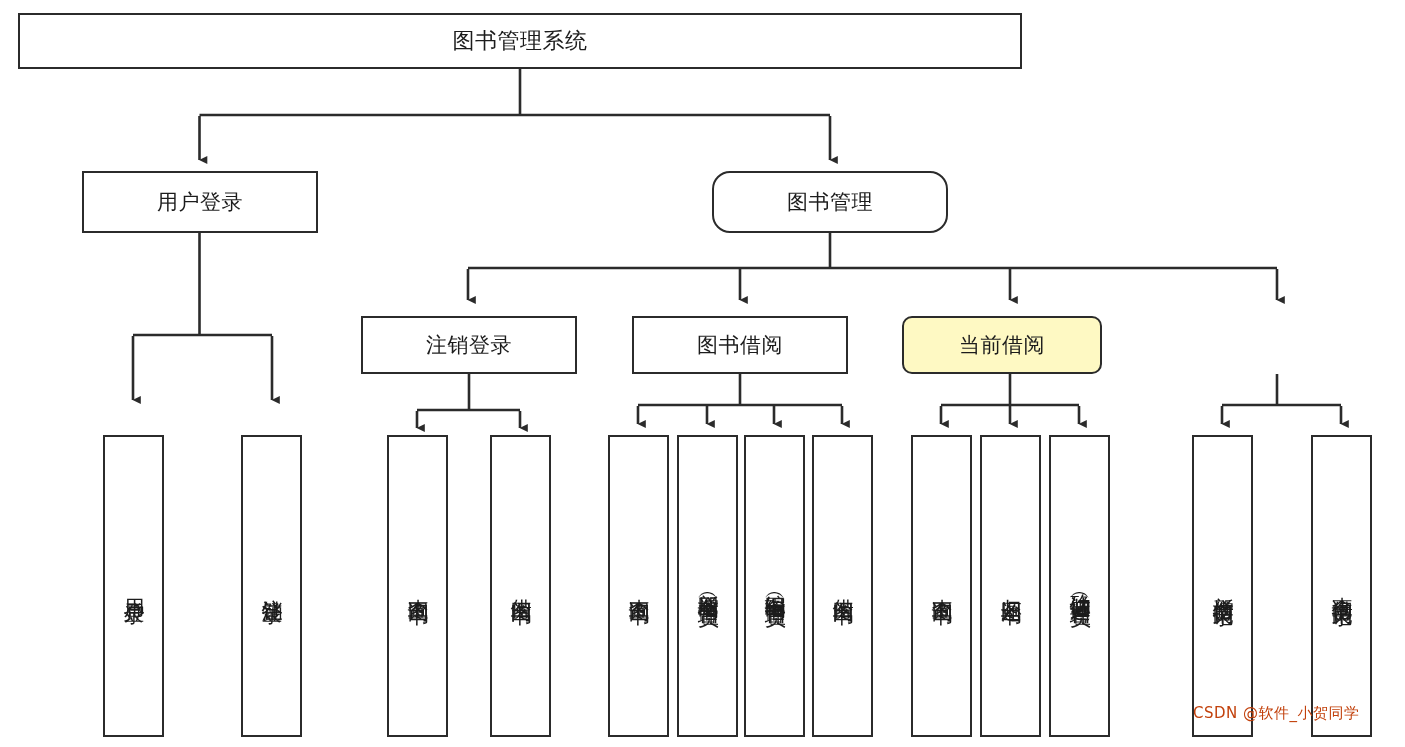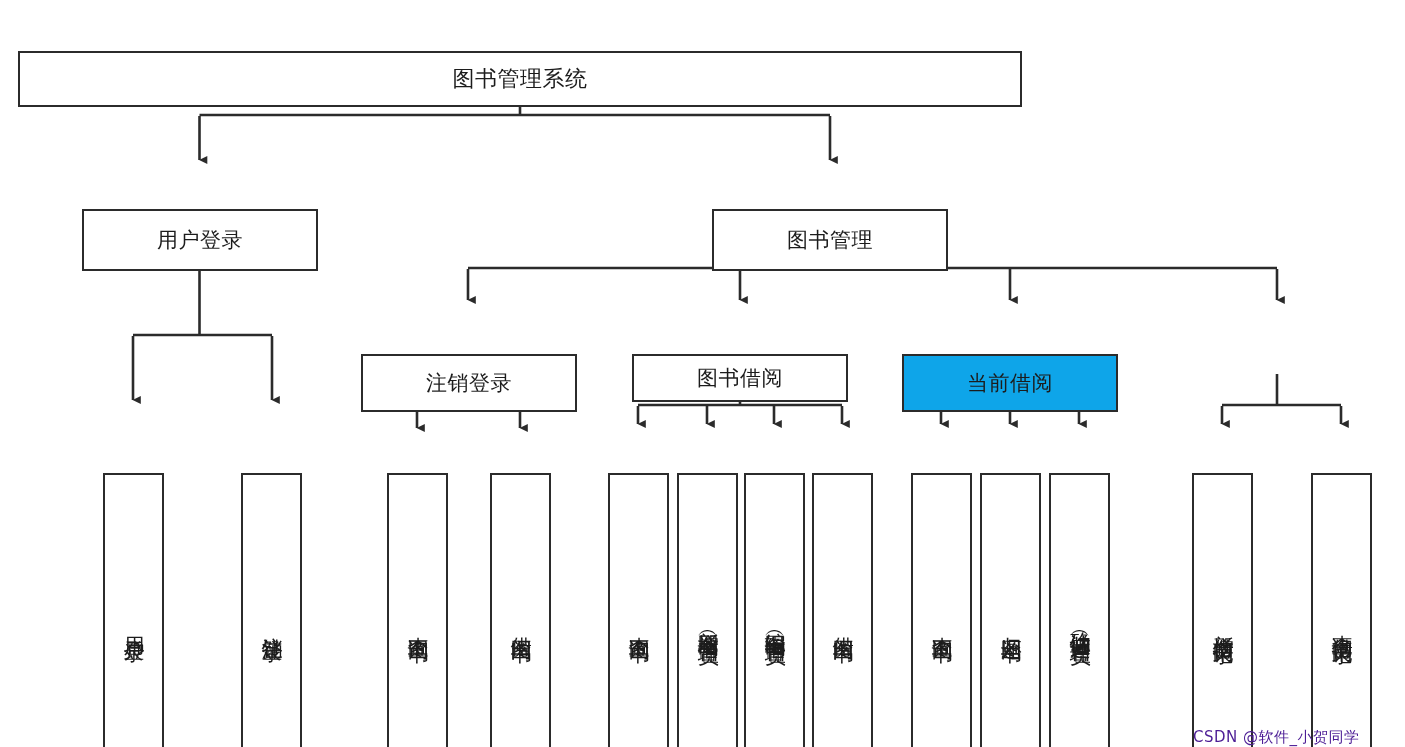--- a/index.html
+++ b/index.html
@@ -29,21 +29,20 @@
   }
   .node {
     position: absolute;
     box-sizing: border-box;
     border: 2px solid #2b2b2b;
     background: #ffffff;
     display: flex;
     align-items: center;
     justify-content: center;
     overflow: hidden;
-    margin-top: 38px;
   }
   .node-label {
     font-size: 21px;
     line-height: 1.15;
     color: #1c1c1c;
     letter-spacing: 0.5px;
     white-space: nowrap;
   }
   .node.vertical {
     align-items: center;
@@ -129,31 +128,31 @@
     </g>
   </svg>
 
   <div class="node root" style="left: 18px; top: 13px; width: 1004px; height: 56px; border-color: rgb(43, 43, 43); background: rgb(255, 255, 255);">
     <span class="node-label" style="color: rgb(28, 28, 28);">图书管理系统</span>
   </div>
 
   <div class="node" style="left: 82px; top: 171px; width: 236px; height: 62px; border-color: rgb(43, 43, 43); background: rgb(255, 255, 255);">
     <span class="node-label" style="color: rgb(28, 28, 28);">用户登录</span>
   </div>
-  <div class="node" style="left: 712px; top: 171px; width: 236px; height: 62px; border-color: rgb(43, 43, 43); background: rgb(255, 255, 255);">
+  <div class="node" style="left: 712px; top: 171px; width: 236px; height: 62px; border-color: rgb(43, 43, 43); background: rgb(255, 255, 255); border-radius: 18px;">
     <span class="node-label" style="color: rgb(28, 28, 28);">图书管理</span>
   </div>
 
   <div class="node" style="left: 361px; top: 316px; width: 216px; height: 58px; border-color: rgb(43, 43, 43); background: rgb(255, 255, 255);">
     <span class="node-label" style="color: rgb(28, 28, 28);">注销登录</span>
   </div>
-  <div class="node" style="left: 632px; top: 316px; width: 216px; height: 48px; border-color: rgb(43, 43, 43); background: rgb(255, 255, 255);">
+  <div class="node" style="left: 632px; top: 316px; width: 216px; height: 58px; border-color: rgb(43, 43, 43); background: rgb(255, 255, 255);">
     <span class="node-label" style="color: rgb(28, 28, 28);">图书借阅</span>
   </div>
-  <div class="node" style="left: 902px; top: 316px; width: 216px; height: 58px; border-color: rgb(43, 43, 43); background: #0ea5e9;">
+  <div class="node" style="left: 902px; top: 316px; width: 200px; height: 58px; border-color: rgb(43, 43, 43); background: #fef9c3; border-radius: 10px;">
     <span class="node-label" style="color: rgb(28, 28, 28);">当前借阅</span>
   </div>
 
   <div class="node vertical" style="left: 103px; top: 435px; width: 61px; height: 302px; border-color: rgb(43, 43, 43); background: rgb(255, 255, 255);">
     <span class="node-label" style="color: rgb(28, 28, 28);">用户登录</span>
   </div>
   <div class="node vertical" style="left: 241px; top: 435px; width: 61px; height: 302px; border-color: rgb(43, 43, 43); background: rgb(255, 255, 255);">
     <span class="node-label" style="color: rgb(28, 28, 28);">注销登录</span>
   </div>
 
@@ -187,15 +186,15 @@
     <span class="node-label" style="color: rgb(28, 28, 28);">确认归还（管理员）</span>
   </div>
 
   <div class="node vertical" style="left: 1192px; top: 435px; width: 61px; height: 302px; border-color: rgb(43, 43, 43); background: rgb(255, 255, 255);">
     <span class="node-label" style="color: rgb(28, 28, 28);">新增借阅记录</span>
   </div>
   <div class="node vertical" style="left: 1311px; top: 435px; width: 61px; height: 302px; border-color: rgb(43, 43, 43); background: rgb(255, 255, 255);">
     <span class="node-label" style="color: rgb(28, 28, 28);">查询借阅记录</span>
   </div>
 
-  <div class="watermark" style="left: 1193px; top: 704px; color: #4c1d95; margin-top: 24px;">CSDN @软件_小贺同学</div>
+  <div class="watermark" style="left: 1193px; top: 704px; color: #c2410c;">CSDN @软件_小贺同学</div>
 
 </div>
 
 </body></html>

